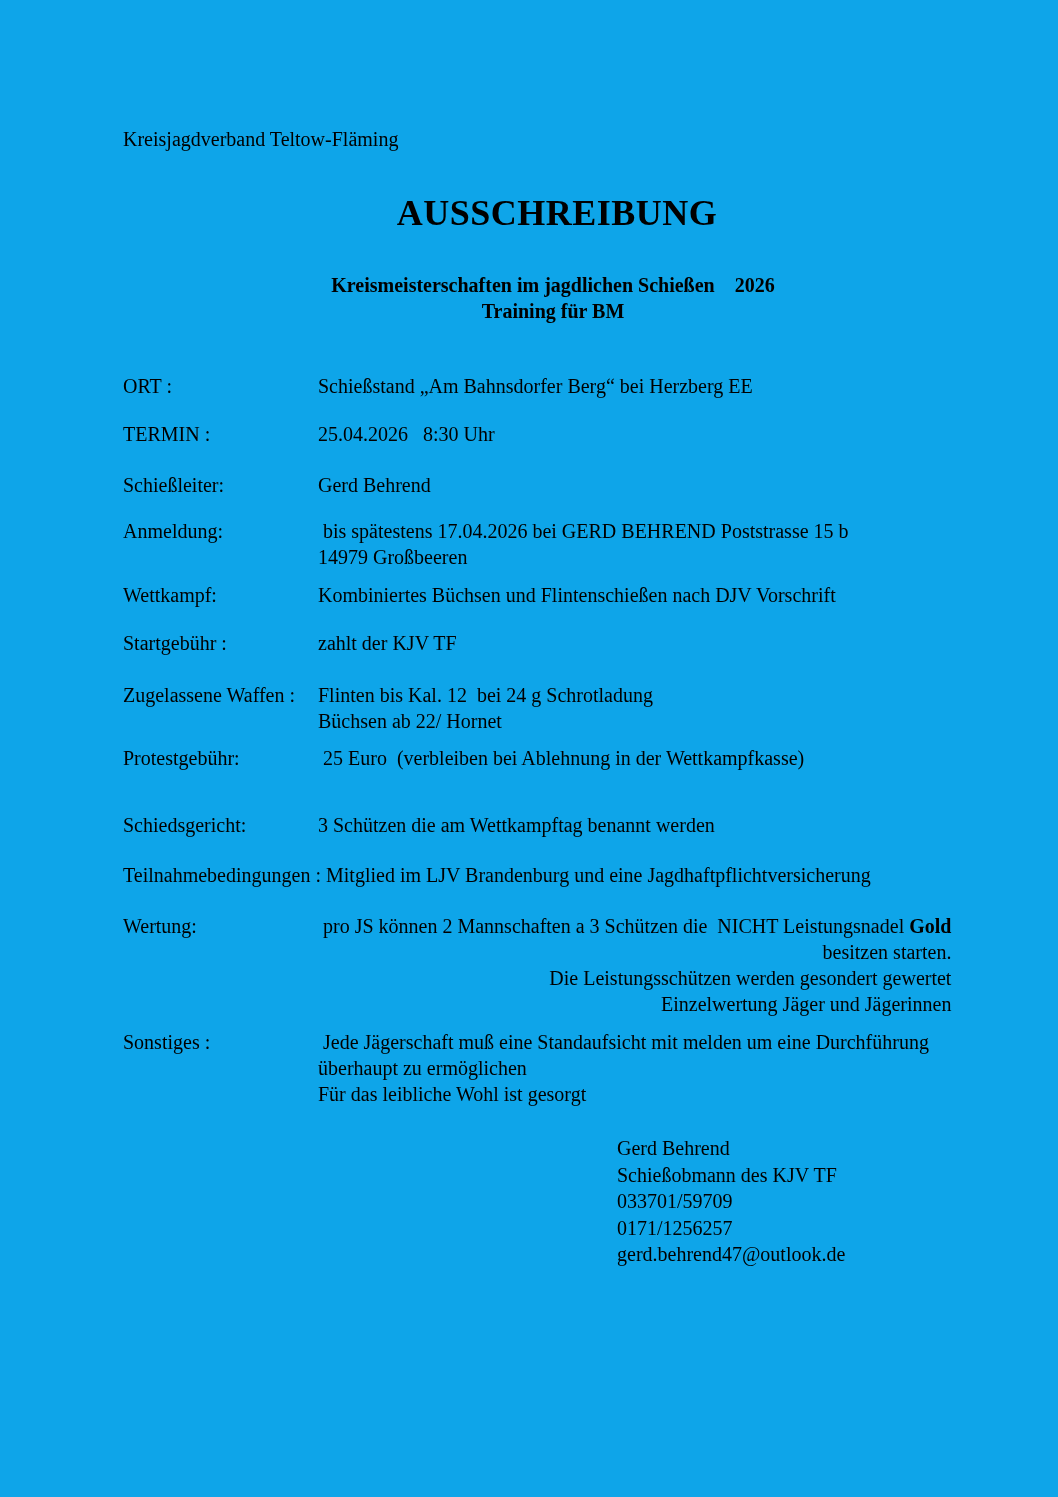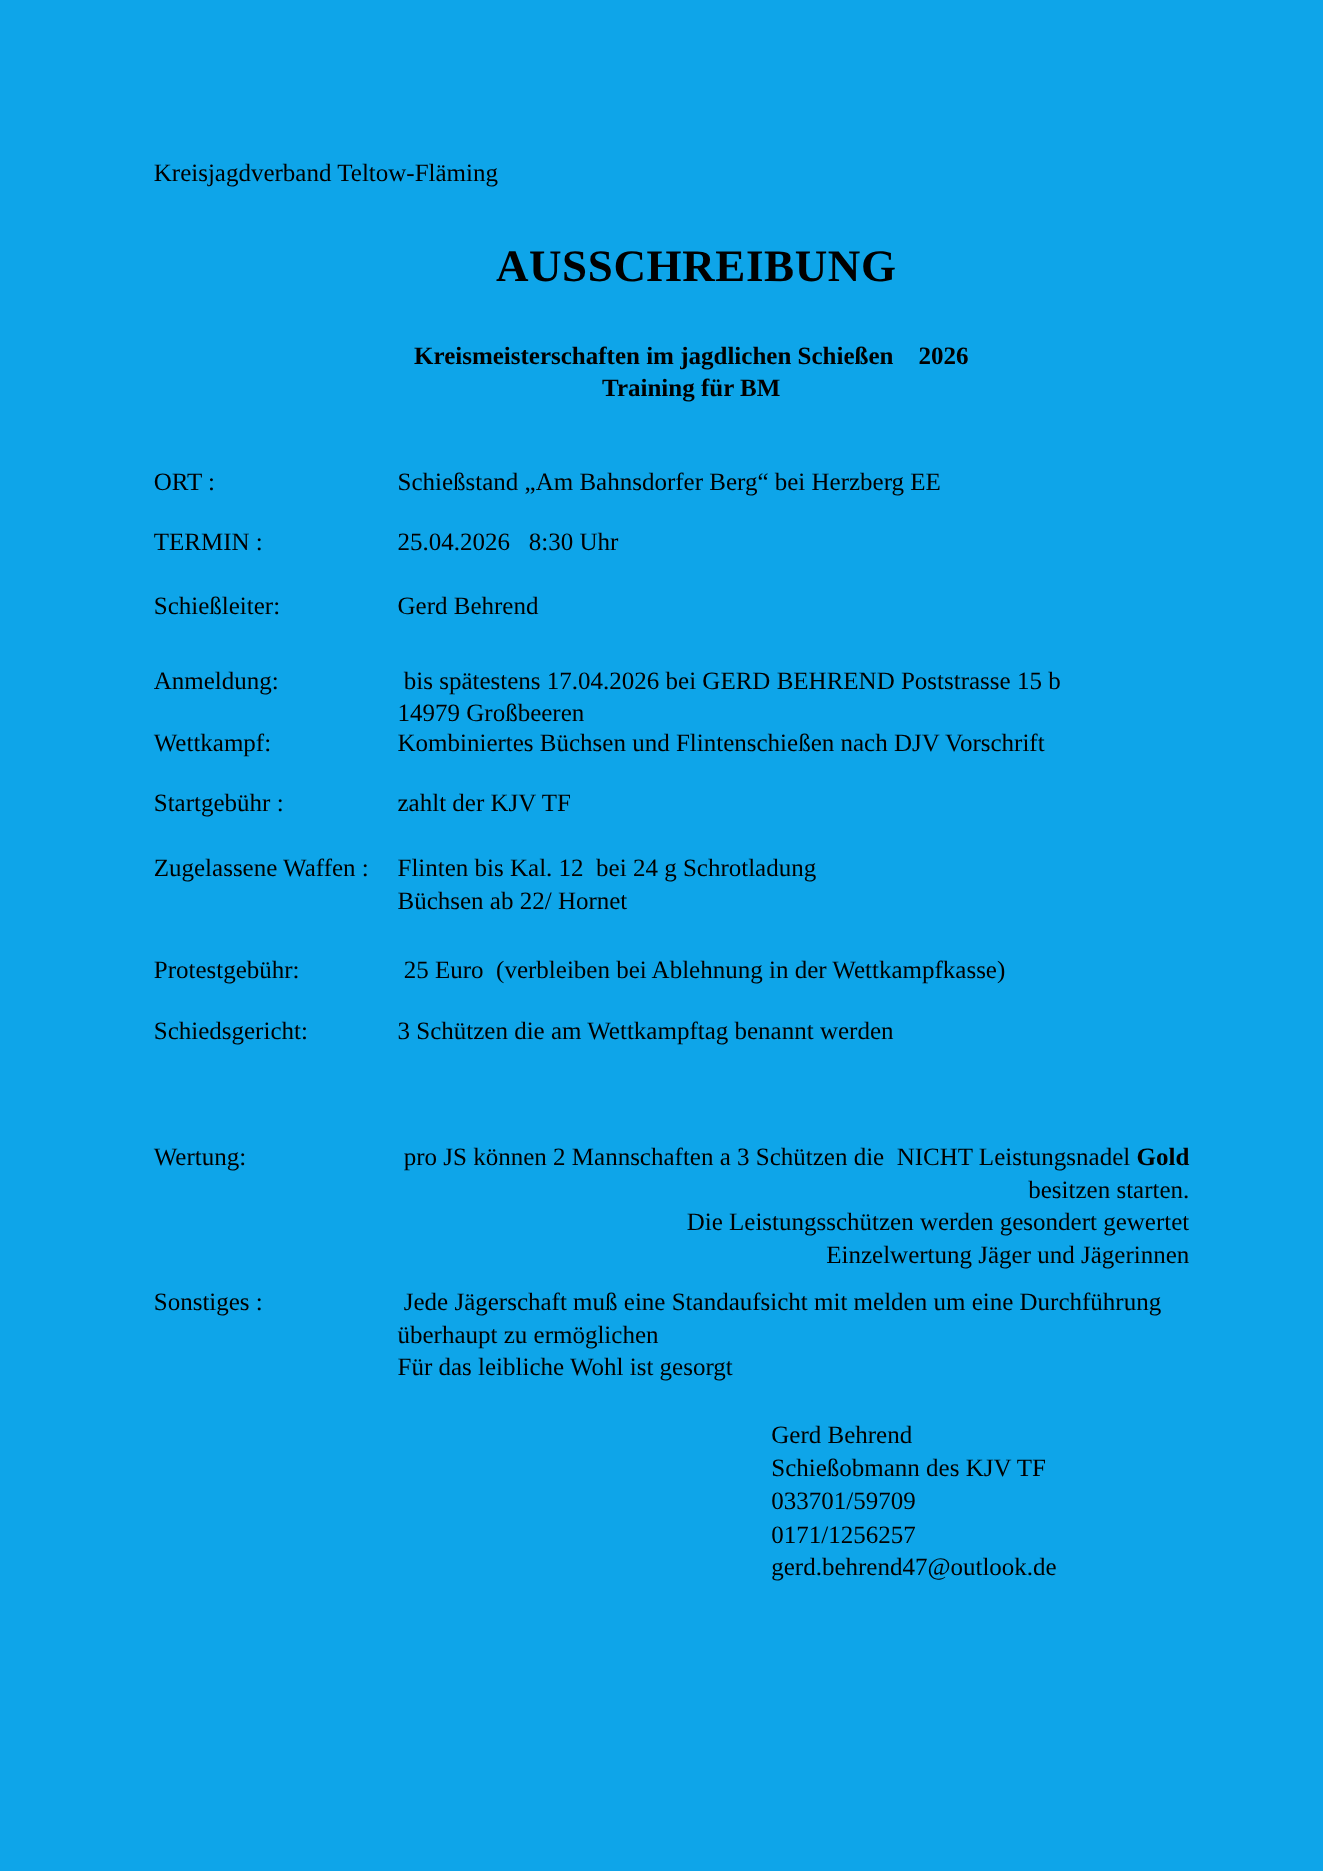--- a/index.html
+++ b/index.html
@@ -73,46 +73,49 @@
   </div>
 
   <div class="row" style="top:421px">
     <span class="lbl">TERMIN :</span><span class="val">25.04.2026   8:30 Uhr</span>
   </div>
 
   <div class="row" style="top:472px">
     <span class="lbl">Schießleiter:</span><span class="val">Gerd Behrend</span>
   </div>
 
-  <div class="row" style="top:532px">
+  <div class="row" style="top:518px">
     <span class="lbl">Anmeldung:</span><span class="val"> bis spätestens 17.04.2026 bei GERD BEHREND Poststrasse 15 b
 14979 Großbeeren</span>
   </div>
 
   <div class="row" style="top:582px">
     <span class="lbl">Wettkampf:</span><span class="val">Kombiniertes Büchsen und Flintenschießen nach DJV Vorschrift</span>
   </div>
 
   <div class="row" style="top:630px">
     <span class="lbl">Startgebühr :</span><span class="val">zahlt der KJV TF</span>
   </div>
 
   <div class="row" style="top:682px">
     <span class="lbl">Zugelassene Waffen :</span><span class="val">Flinten bis Kal. 12  bei 24 g Schrotladung
 Büchsen ab 22/ Hornet</span>
   </div>
 
-  <div class="row" style="top:763px">
+  <div class="row" style="top:745px">
     <span class="lbl">Protestgebühr:</span><span class="val"> 25 Euro  (verbleiben bei Ablehnung in der Wettkampfkasse)</span>
   </div>
 
   <div class="row" style="top:812px">
     <span class="lbl">Schiedsgericht:</span><span class="val">3 Schützen die am Wettkampftag benannt werden</span>
   </div>
 
+  <div class="row flow" style="top:862px">
+    <span class="lbl-flow">Teilnahmebedingungen :</span><span class="val-flow"> Mitglied im LJV Brandenburg und eine Jagdhaftpflichtversicherung</span>
+  </div>
 
   <div class="row" style="top:913px">
     <span class="lbl">Wertung:</span><span class="wertung-val"><span class="wertung-line1"><span> pro JS können 2 Mannschaften a 3 Schützen die  NICHT Leistungsnadel </span><span class="bold">Gold</span></span><span class="wertung-rest" style="display:block">besitzen starten.
 Die Leistungsschützen werden gesondert gewertet
 Einzelwertung Jäger und Jägerinnen</span></span>
   </div>
 
   <div class="row" style="top:1029px">
     <span class="lbl">Sonstiges :</span><span class="val"> Jede Jägerschaft muß eine Standaufsicht mit melden um eine Durchführung
 überhaupt zu ermöglichen

